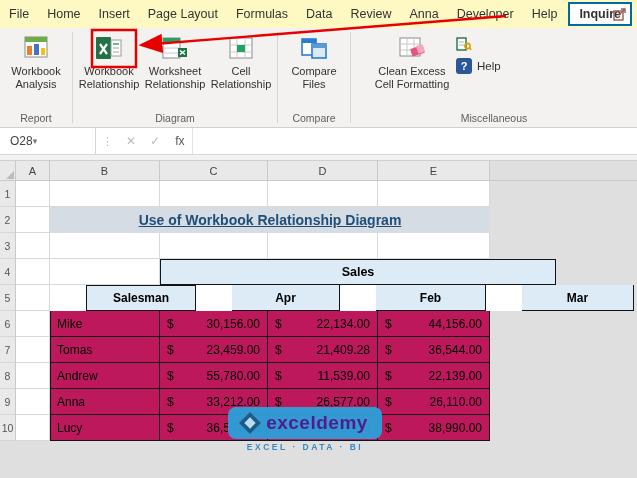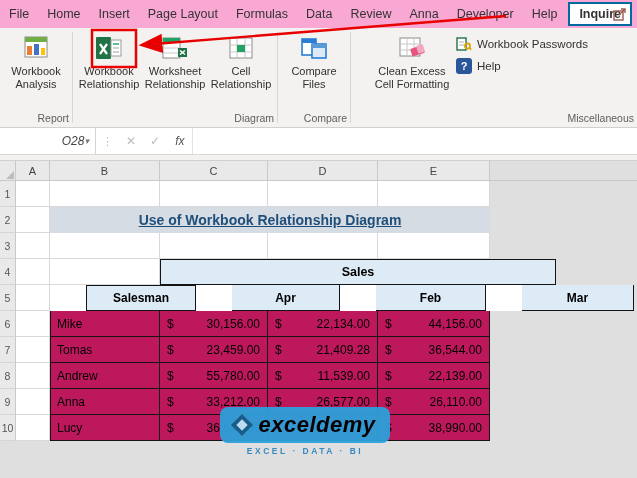--- a/index.html
+++ b/index.html
@@ -1,45 +1,45 @@
 <!DOCTYPE html>
 <html><head>
 <meta charset="utf-8">
 <style>
   * { margin:0; padding:0; box-sizing:border-box; }
   body { font-family:"Liberation Sans", sans-serif; background:#fff; }
   .screen { position:relative; width:637px; height:478px; overflow:hidden; background:#fff; }
 
   
-  .menubar { height:28px; background:#f9a8d4; display:flex; align-items:center; position:relative; }
+  .menubar { height:28px; background:#fef9c3; display:flex; align-items:center; position:relative; }
   .tab { padding:0 9px; font-size:12.5px; color:#333; line-height:24px; cursor:default; white-space:nowrap; }
   .tab-inquire { background:#fff; border:2px solid #0369a1; font-weight:bold; line-height:20px; margin:0 2px; }
   .share-box { position:absolute; right:8px; top:5px; width:18px; height:18px; display:flex; align-items:center; justify-content:center; }
 
   
   .ribbon { height:100px; background:#f3f2f1; border-bottom:1px solid #d0d0d0; display:flex; align-items:stretch; }
   .rgroup { display:flex; flex-direction:column; padding:2px 3px 0; }
   .ritems { flex:1; display:flex; align-items:flex-start; }
-  .glabel { font-size:10.5px; color:#605e5c; text-align:right; padding:1px 0 3px; }
+  .glabel { font-size:10.5px; color:#605e5c; text-align:center; padding:1px 0 3px; }
   .vdiv { width:1px; background:#d8d6d4; margin:4px 0; }
   .bigbtn { width:66px; display:flex; flex-direction:column; align-items:center; padding-top:3px; cursor:pointer; }
   .bigbtn .ic { width:30px; height:30px; display:flex; align-items:center; justify-content:center; }
   .bigbtn .bl { font-size:11px; line-height:13px; color:#323130; text-align:center; margin-top:2px; }
   .smallstack { display:flex; flex-direction:column; gap:6px; padding:6px 4px 0 6px; }
   .smallbtn { display:flex; align-items:center; gap:5px; font-size:11.5px; color:#323130; cursor:pointer; white-space:nowrap; }
   .smallbtn .sic { width:16px; height:16px; display:flex; align-items:center; justify-content:center; }
 
   
   .fbar { height:27px; background:#fff; border-bottom:1px solid #d9d9d9; display:flex; align-items:center; }
-  .namebox { width:96px; height:100%; border-right:1px solid #d4d4d4; display:flex; align-items:center; padding:0 6px 0 10px; font-size:12px; color:#444; justify-content:flex-end;font-style:italic; }
+  .namebox { width:96px; height:100%; border-right:1px solid #d4d4d4; display:flex; align-items:center; padding:0 6px 0 10px; font-size:12px; color:#444; justify-content:flex-start; }
   .dd { font-size:9px; color:#777; }
   .dots { color:#b5b5b5; font-size:11px; padding:0 6px; }
   .fbx { color:#bdbdbd; font-size:12px; padding:0 7px; }
   .fbc { color:#bdbdbd; font-size:12px; padding:0 7px; }
-  .fbfx { color:#595959; font-size:12px; font-style:italic; padding:0 8px; }
+  .fbfx { color:#595959; font-size:12px; padding:0 8px; }
   .finput { flex:1; height:100%; border-left:1px solid #e3e3e3; background:#fff; }
   .fgap { height:6px; background:#f3f2f1; border-bottom:1px solid #d0d0d0; }
 
   
   .hdr-row { display:flex; height:20px; }
   .corner { width:16px; background:#e9e9e9; border-right:1px solid #c9c9c9; border-bottom:1px solid #c9c9c9; position:relative; }
   .corner:after { content:""; position:absolute; right:1px; bottom:1px; border-left:8px solid transparent; border-bottom:8px solid #bdbdbd; }
   .ch { background:#e9e9e9; border-right:1px solid #c9c9c9; border-bottom:1px solid #c9c9c9; font-size:11px; color:#444; display:flex; align-items:center; justify-content:center; }
   .hfill { flex:1; background:#dfdfdf; border-bottom:1px solid #c9c9c9; }
   .cA { width:34px; } .cB { width:110px; } .cC { width:108px; } .cD { width:110px; } .cE { width:112px; }
@@ -57,21 +57,21 @@
   .b-l { border-left:1px solid #141414; } .b-t { border-top:1px solid #141414; }
   .th { background:#ddebf7; font-weight:bold; justify-content:center;margin-left:36px; }
   .t-sales { width:396px; background:#ddebf7; font-weight:bold; font-size:12.5px; display:flex; align-items:center; justify-content:center; }
   .name { padding-left:6px; }
   .amt { justify-content:space-between; padding:0 7px; }
 
   
   .watermark { position:absolute; left:205px; top:407px; width:200px; text-align:center; z-index:20; opacity:0.95; }
   .wm-pill { display:inline-flex; align-items:center; gap:8px; background:#2da0da; border-radius:8px; padding:5px 14px; }
   .wm-diamond { width:16px; height:16px; background:#bfe6f7; border:4px solid #10628f; transform:rotate(45deg); }
-  .wm-brand { color:#000000; font-weight:bold; font-style:italic; font-size:22px; letter-spacing:0.5px; }
+  .wm-brand { color:#4c1d95; font-weight:bold; font-size:19px; letter-spacing:0.5px; }
   .wm-tag { margin-top:3px; font-size:8.5px; font-weight:bold; letter-spacing:2.5px; color:#2e86c1; }
 
   
   .overlay { position:absolute; left:0; top:0; width:637px; height:478px; pointer-events:none; z-index:50; }
 </style>
 </head>
 <body>
 
 <div class="screen">
 
@@ -200,21 +200,20 @@
           <div class="smallbtn">
             <span class="sic">
               <svg width="16" height="16" viewBox="0 0 16 16">
                   <rect x="1" y="2" width="9" height="12" fill="#fff" stroke="#217346" stroke-width="1.4"></rect>
                   <line x1="3" y1="6" x2="8" y2="6" stroke="#b0b0b0"></line>
                   <line x1="3" y1="9" x2="8" y2="9" stroke="#b0b0b0"></line>
                   <circle cx="11.5" cy="10" r="2.6" fill="none" stroke="#d8a400" stroke-width="1.6"></circle>
                   <line x1="13.3" y1="11.8" x2="15.3" y2="13.8" stroke="#d8a400" stroke-width="1.6"></line>
                 </svg>
             </span>
-            <span>Workbook Passwords</span>
           </div>
           <div class="smallbtn">
             <span class="sic" style="background:#2b579a;color:#fff;border-radius:3px;font-size:11px;font-weight:bold;">?</span>
             <span>Help</span>
           </div>
         </div>
       </div>
       <div class="glabel">Miscellaneous</div>
     </div>
   </div>

